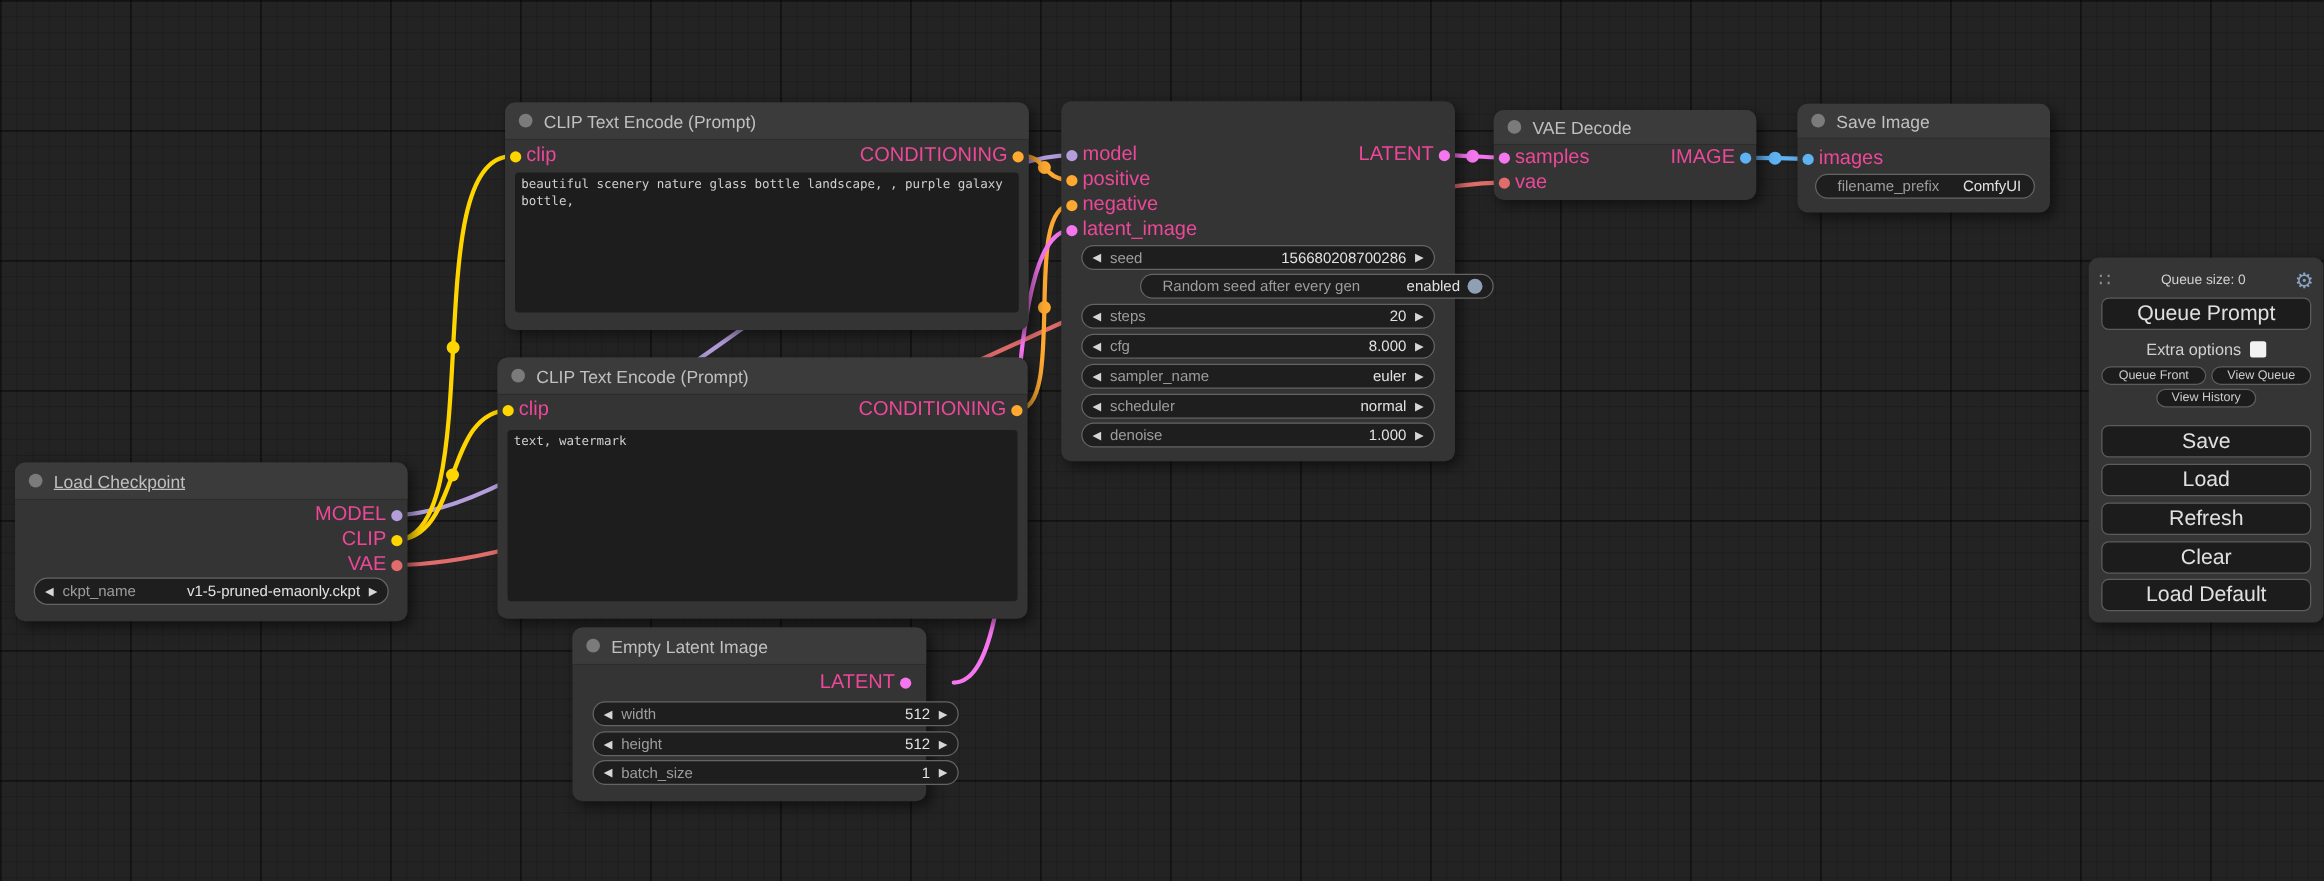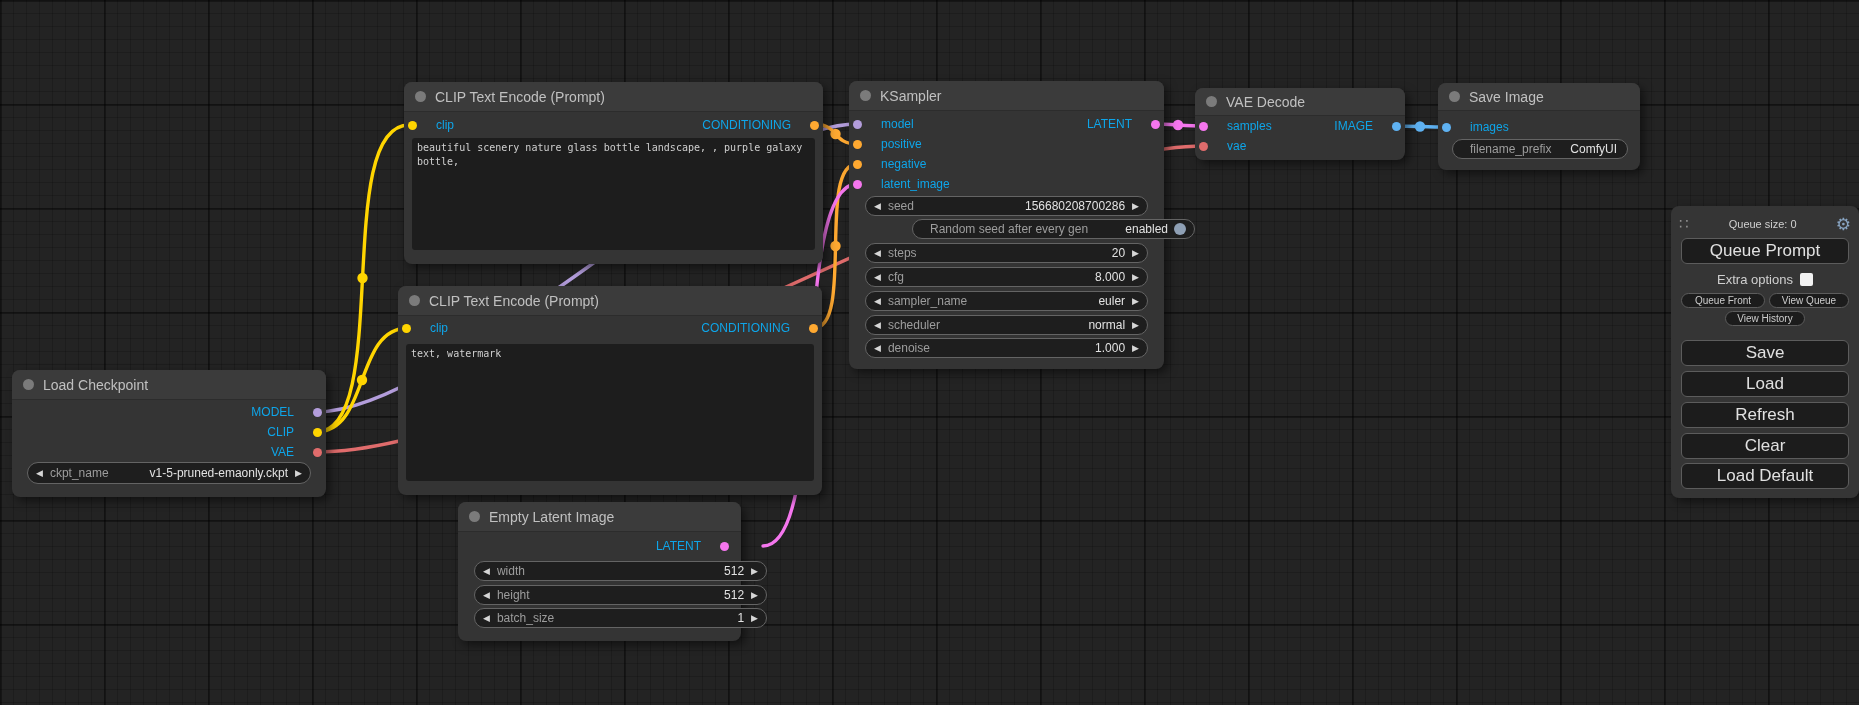--- a/index.html
+++ b/index.html
@@ -20,21 +20,21 @@
   .s-cond{stroke:var(--c-conditioning);} .s-latent{stroke:var(--c-latent);} .s-image{stroke:var(--c-image);}
   .f-clip{fill:var(--c-clip);} .f-cond{fill:var(--c-conditioning);}
   .f-latent{fill:var(--c-latent);} .f-image{fill:var(--c-image);}
 
   .node{position:absolute;z-index:2;background:#343434;border-radius:8px;
         box-shadow:4px 4px 10px rgba(0,0,0,.5);color:#b9b9b9;}
   .ntitle{position:absolute;left:0;right:0;top:0;background:#3b3b3b;border-radius:8px 8px 0 0;
           display:flex;align-items:center;gap:9px;padding:0 11px;color:#c0c0c0;font-size:14px;
           border-bottom:1px solid #2c2c2c;box-sizing:border-box;}
   .tdot{width:11px;height:11px;border-radius:50%;background:#7b7b7b;flex:none;}
-  .srow{position:absolute;height:20px;display:flex;align-items:center;gap:19px;font-size:12px;color:#0ea5e9;}
+  .srow{position:absolute;height:20px;display:flex;align-items:center;gap:4px;font-size:16px;color:#ec4899;}
   .in{left:4px;} .out{right:4px;}
   .sdot{width:9px;height:9px;border-radius:50%;flex:none;}
   .d-model{background:var(--c-model);} .d-clip{background:var(--c-clip);} .d-vae{background:var(--c-vae);}
   .d-cond{background:var(--c-conditioning);} .d-latent{background:var(--c-latent);} .d-image{background:var(--c-image);}
   .ta{position:absolute;left:8px;right:8px;background:#1d1d1d;border-radius:3px;
       font-family:"DejaVu Sans Mono",monospace;font-size:10px;line-height:14px;color:#cfcfcf;
       padding:3px 5px;box-sizing:border-box;white-space:pre-wrap;overflow:hidden;}
   .widget{position:absolute;height:20px;background:#1e1e1e;border:1px solid #646464;border-radius:11px;
           display:flex;align-items:center;font-size:12px;box-sizing:border-box;padding:0 8px;}
   .arrow{color:#d6d6d6;font-size:9px;line-height:1;flex:none;}
@@ -75,21 +75,21 @@
     <path class="wire s-image" d="M1393,126 C1413,126 1427,127 1447,127"></path>
     <circle class="f-clip" cx="362.5" cy="278" r="5.2"></circle>
     <circle class="f-clip" cx="362" cy="380" r="5.2"></circle>
     <circle class="f-cond" cx="835.5" cy="134" r="5.2"></circle>
     <circle class="f-cond" cx="835.5" cy="246" r="5.2"></circle>
     <circle class="f-latent" cx="1178" cy="125" r="5.2"></circle>
     <circle class="f-image" cx="1420" cy="126.5" r="5.2"></circle>
   </svg>
 
   <div class="node" style="left:12px;top:370px;width:314px;height:127px;">
-    <div class="ntitle" style="height:30px;">
+    <div class="ntitle" style="height:30px;text-decoration:underline;">
       <span class="tdot"></span>
       <span>Load Checkpoint</span>
     </div>
     <div class="srow out" style="top:32px;">
       <span>MODEL</span>
       <span class="sdot d-model"></span>
     </div>
     <div class="srow out" style="top:52px;">
       <span>CLIP</span>
       <span class="sdot d-clip"></span>
@@ -161,24 +161,20 @@
     </div>
     <div class="widget" style="left:16px;top:106px;width:293px;">
       <span class="arrow">◀</span>
       <span class="wlabel">batch_size</span>
       <span class="wvalue">1</span>
       <span class="arrow">▶</span>
     </div>
   </div>
 
   <div class="node" style="left:849px;top:81px;width:315px;height:288px;">
-    <div class="ntitle" style="height:30px;">
-      <span class="tdot"></span>
-      <span>KSampler</span>
-    </div>
     <div class="srow in" style="top:33px;">
       <span class="sdot d-model"></span>
       <span>model</span>
     </div>
     <div class="srow in" style="top:53px;">
       <span class="sdot d-cond"></span>
       <span>positive</span>
     </div>
     <div class="srow in" style="top:73px;">
       <span class="sdot d-cond"></span>

